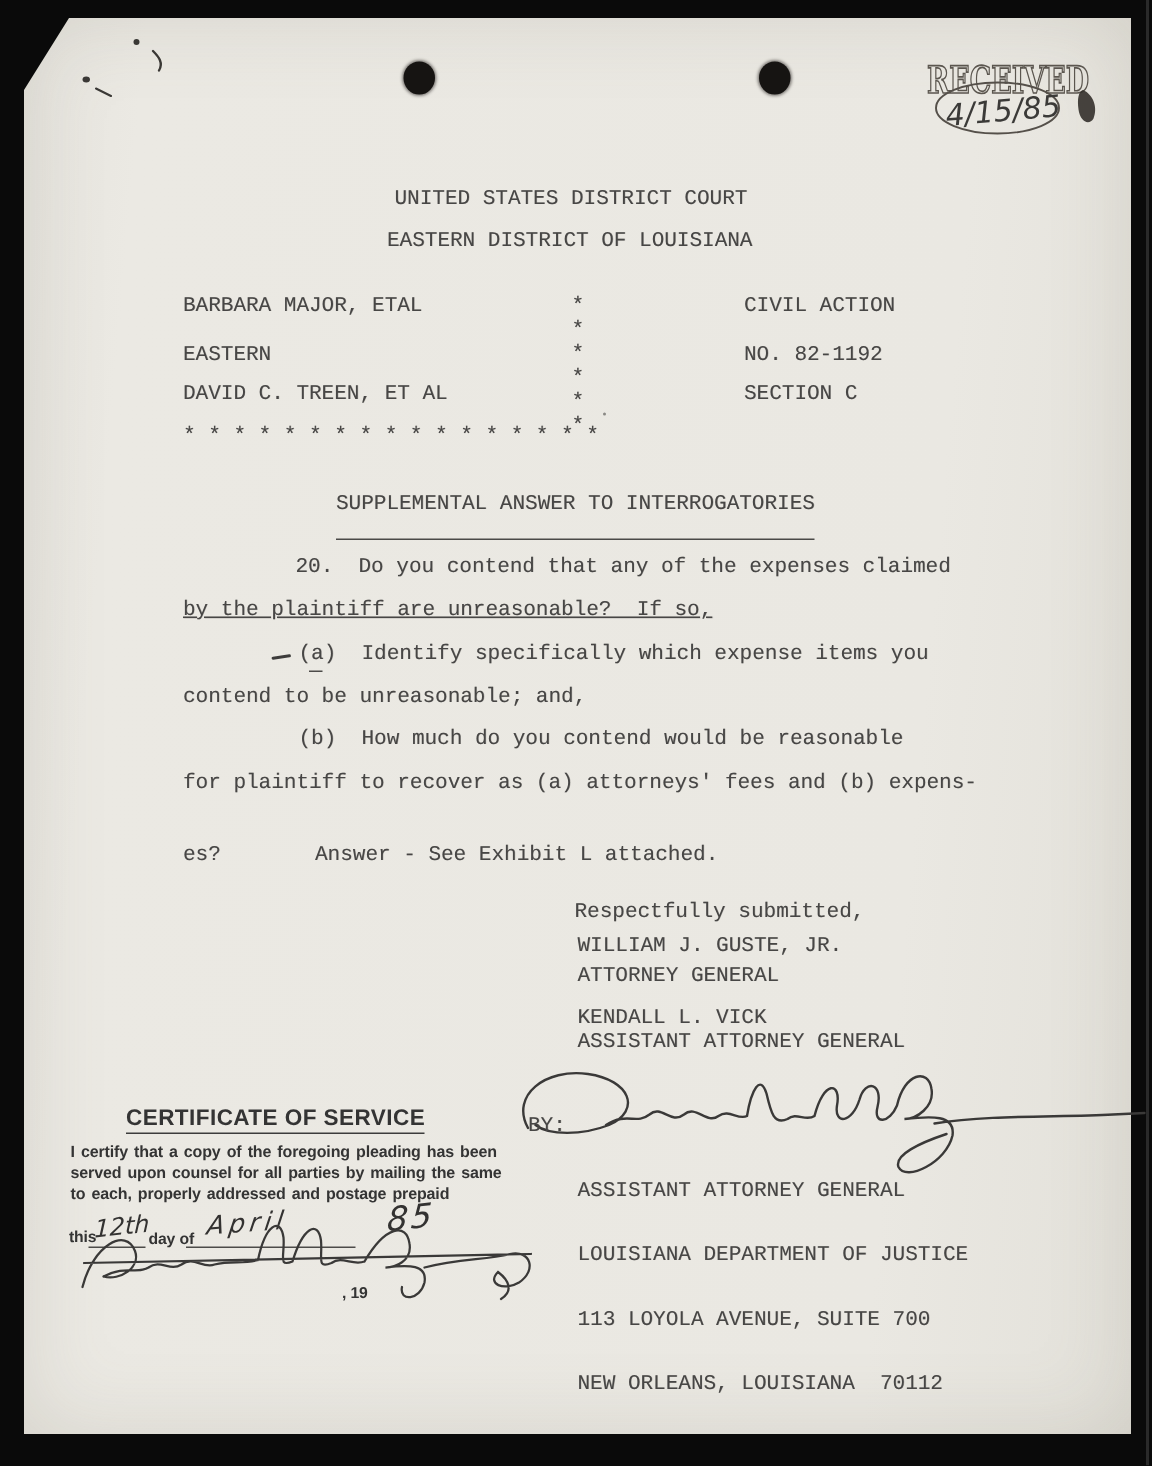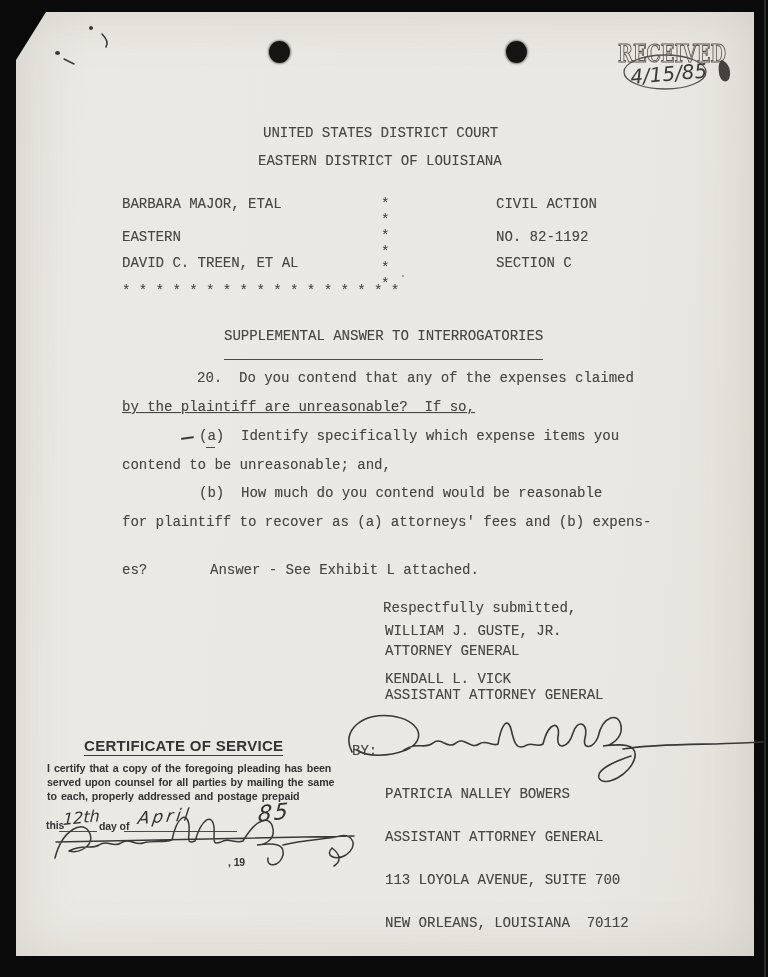--- a/index.html
+++ b/index.html
@@ -112,22 +112,22 @@
     <path d="M 22,52 C 10,30 34,12 62,16 C 90,20 98,40 76,50 C 58,57 36,57 27,50
              M 74,50 C 88,41 94,50 103,43 C 111,36 117,50 126,43 C 134,36 141,50 149,44 C 156,39 162,47 168,44
              C 171,26 177,16 181,29 C 184,42 186,50 195,46 C 201,41 207,48 213,44
              C 219,20 231,21 228,37 C 226,50 238,49 243,33 C 247,19 259,22 255,38 C 252,50 263,49 268,37
              C 273,15 289,12 291,26 C 293,38 281,46 273,46 C 291,44 307,43 305,57 C 301,75 274,88 269,78 C 266,70 283,62 301,56
              M 293,49 C 330,43 375,45 412,43 L 433,42" stroke="#3a3938" stroke-width="1.6" fill="none" stroke-linecap="round"></path>
   </svg>
 
   <div class="mono" style="left:352px;top:743px;">BY:</div>
   <div class="mono sigblock" style="left:385px;top:758px;line-height:14.4px;">
-    <div>PATRICIA NALLEY BOWERS</div>
     <div>ASSISTANT ATTORNEY GENERAL</div>
+    <div>LOUISIANA DEPARTMENT OF JUSTICE</div>
     <div>113 LOYOLA AVENUE, SUITE 700</div>
     <div>NEW ORLEANS, LOUISIANA  70112</div>
     
   </div>
 
   <div class="stamp-sans cert-title" style="left:84px;top:737px;">CERTIFICATE OF SERVICE</div>
   <div class="stamp-sans cert-line" style="left:47px;top:762px;">I certify that a copy of the foregoing pleading has been</div>
   <div class="stamp-sans cert-line" style="left:47px;top:776px;">served upon counsel for all parties by mailing the same</div>
   <div class="stamp-sans cert-line" style="left:47px;top:790px;">to each, properly addressed and postage prepaid</div>
 

